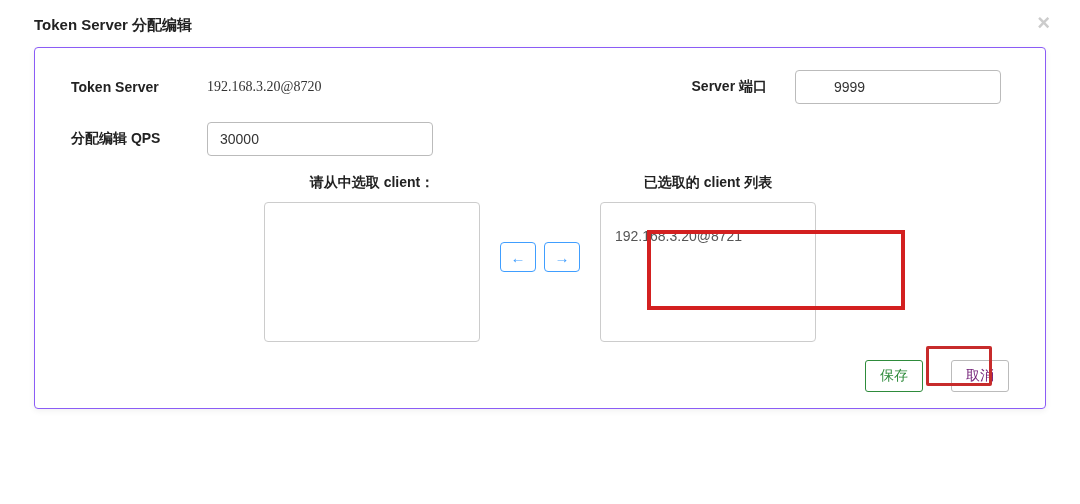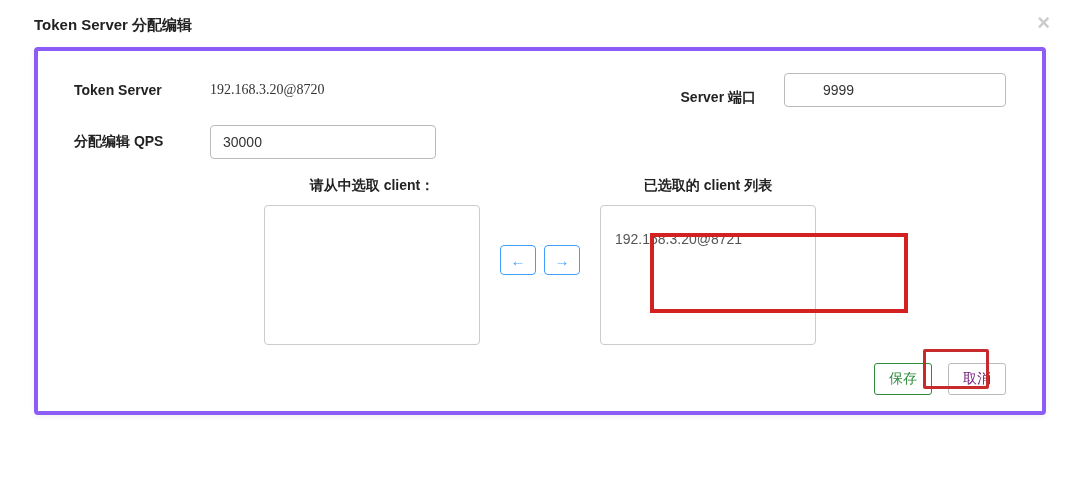--- a/index.html
+++ b/index.html
@@ -28,21 +28,21 @@
       position: absolute;
       right: 20px;
       top: 6px;
       font-size: 22px;
       color: #ccc;
       font-weight: bold;
       cursor: pointer;
     }
     .panel {
       margin: 0 24px 16px 24px;
-      border: 4px solid #8b5cf6;
+      border: 1px solid #8b5cf6;
       border-radius: 4px;
       padding: 22px 36px 16px 36px;
       box-shadow: 0 2px 6px rgba(0,0,0,0.06);
     }
     .form-row {
       display: flex;
       align-items: center;
       gap: 40px;
       margin-bottom: 18px;
     }
@@ -63,21 +63,21 @@
     }
     .form-input {
       border: 1px solid #bbb;
       border-radius: 4px;
       padding: 7px 12px;
       font-size: 14px;
       color: #333;
       height: 34px;
       outline: none;
     }
-    .form-input.port { width: 222px; padding-left: 38px; }
+    .form-input.port { width: 206px; padding-left: 38px; }
     .form-input.qps { width: 226px; }
     .group-left { flex: 1; }
     .group-right { margin-left: auto; }
 
     .transfer {
       display: flex;
       justify-content: center;
       align-items: flex-start;
       gap: 20px;
       margin-top: 12px;
@@ -127,21 +127,21 @@
     .highlight-box {
       position: absolute;
       border: 4px solid #d32020;
       pointer-events: none;
     }
     .hb1 { left: 612px; top: 182px; width: 258px; height: 80px; }
 
     .footer-btns {
       display: flex;
       justify-content: flex-end;
-      gap: 16px;
+      gap: 28px;
       margin-top: 18px;
     }
     .btn {
       min-width: 56px;
       height: 32px;
       border-radius: 3px;
       font-size: 14px;
       cursor: pointer;
       padding: 0 14px;
       background: #fff;
@@ -172,21 +172,21 @@
   <div class="dialog-title">Token Server 分配编辑</div>
   <div class="close-x">×</div>
 
   <div class="panel" style="position:relative;">
 
     <div class="form-row">
       <div class="form-group group-left">
         <span class="form-label">Token Server</span>
         <span class="form-value" style="margin-left:24px;">192.168.3.20@8720</span>
       </div>
-      <div class="form-group group-right" style="align-items:flex-end;">
+      <div class="form-group group-right" style="margin-right:8px;">
         <span class="form-label" style="min-width:auto; margin-right:28px;">Server 端口</span>
         <input class="form-input port" type="text" value="9999" style="">
       </div>
     </div>
 
     <div class="form-row">
       <div class="form-group">
         <span class="form-label">分配编辑 QPS</span>
         <input class="form-input qps" type="text" style="margin-left: 24px;" value="30000">
       </div>

